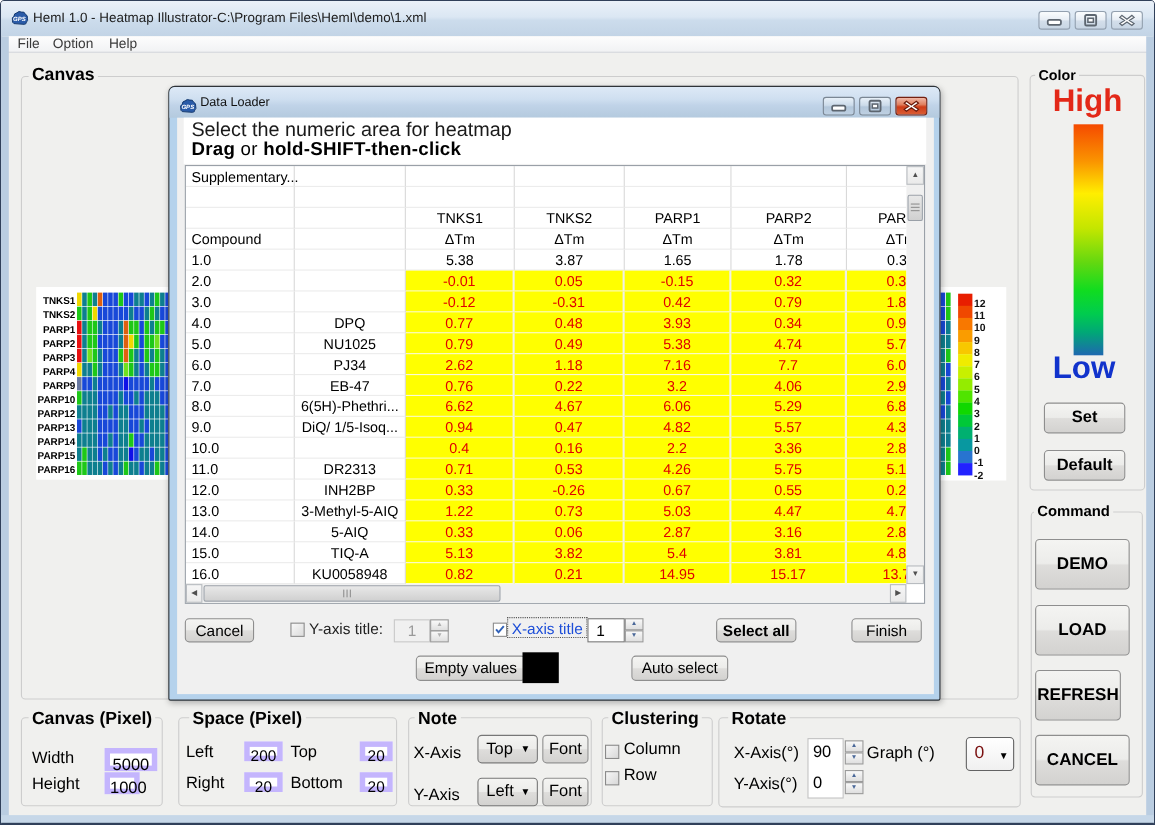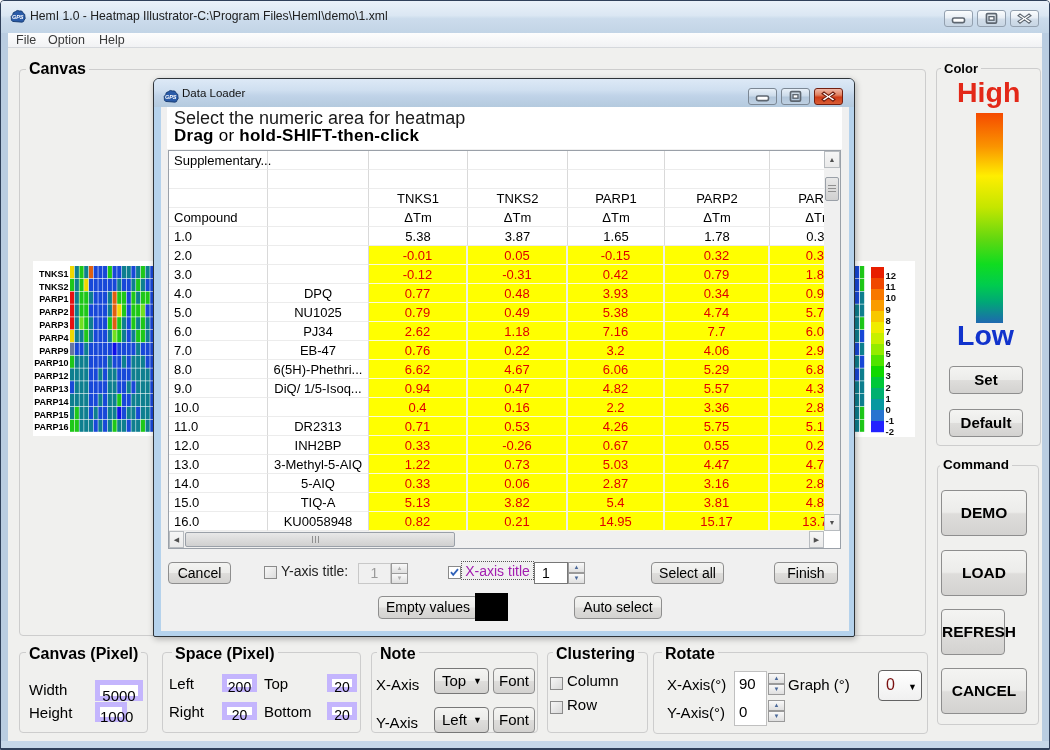--- a/index.html
+++ b/index.html
@@ -378,21 +378,21 @@
 <div class="glab" style="left:941px;top:61px;font-size:13px">Color</div>
 <div class="abs" style="left:957px;top:76px;font-size:28.5px;font-weight:bold;color:#e32818">High</div>
 <div class="abs" style="left:976px;top:113px;width:27px;height:210px;background:linear-gradient(180deg,#f54a00 0%,#fa9400 16%,#ffee00 30%,#c4e600 45%,#62d810 60%,#10dc20 72%,#00cc4e 82%,#00a876 90%,#1e68b0 100%)"></div>
 <div class="abs" style="left:957px;top:319px;font-size:28.5px;font-weight:bold;color:#1133cc">Low</div>
 <div class="btn" style="left:949px;top:366px;width:74px;height:28px;font-size:15px;line-height:26px">Set</div>
 <div class="btn" style="left:949px;top:409px;width:74px;height:28px;font-size:15px;line-height:26px">Default</div>
 <div class="gbox" style="left:937px;top:465px;width:102px;height:260px"></div>
 <div class="glab" style="left:940px;top:457px;font-size:13.5px">Command</div>
 <div class="btn" style="left:941px;top:490px;width:86px;height:46px;font-size:15.5px;line-height:44px">DEMO</div>
 <div class="btn" style="left:941px;top:550px;width:86px;height:46px;font-size:15.5px;line-height:44px">LOAD</div>
-<div class="btn" style="left:941px;top:609px;width:64px;height:46px;font-size:15.5px;line-height:44px">REFRESH</div>
+<div class="btn" style="left:941px;top:609px;width:78px;height:46px;font-size:15.5px;line-height:44px">REFRESH</div>
 <div class="btn" style="left:941px;top:668px;width:86px;height:46px;font-size:15.5px;line-height:44px">CANCEL</div>
 <div class="gbox" style="left:19px;top:652px;width:129px;height:81px"></div>
 <div class="glab" style="left:26px;top:645px;font-size:16px">Canvas (Pixel)</div>
 <div class="lbl" style="left:29px;top:681px">Width</div>
 <div class="lbl" style="left:29px;top:704px">Height</div>
 <div class="field" style="left:95px;top:680px;width:48px;height:21px;font-size:15px;line-height:21px">5000</div>
 <div class="field" style="left:95px;top:702px;width:32px;height:20px;font-size:15px;line-height:19px">1000</div>
 <div class="gbox" style="left:162px;top:652px;width:199px;height:81px"></div>
 <div class="glab" style="left:172px;top:645px;font-size:16px">Space (Pixel)</div>
 <div class="lbl" style="left:169px;top:675px">Left</div>
@@ -668,21 +668,21 @@
 <div class="cb" style="left:110px;top:487px;background:linear-gradient(135deg,#f8f8f8,#dcdcdc)"></div>
 <div class="abs" style="left:127px;top:484px;font-size:14px;color:#222">Y-axis title:</div>
 <div class="abs" style="left:204px;top:484px;width:33px;height:21px;background:#f0f0f0;border:1px solid #c8c8c8;color:#9a9a9a;font-size:14px;line-height:19px;text-align:center">1</div>
 <div class="spin" style="left:237px;top:484px;height:11px;color:#b0b0b0">▲</div>
 <div class="spin" style="left:237px;top:494px;height:11px;color:#b0b0b0">▼</div>
 <div class="cb" style="left:294px;top:487px;background:#fff;overflow:hidden">
       <svg width="11" height="11" viewBox="0 0 11 11" style="display:block">
         <path d="M2 5.2 L4.2 7.8 L9 2.2" fill="none" stroke="#3061b8" stroke-width="1.8"></path>
       </svg>
     </div>
-<div class="abs" style="left:307px;top:482px;width:73px;height:19px;border:1px dotted #555;font-size:14px;color:#a21caf;text-align:center;line-height:18px">X-axis title</div>
+<div class="abs" style="left:307px;top:482px;width:73px;height:19px;border:1px dotted #555;font-size:14px;color:#1d4ed8;text-align:center;line-height:18px">X-axis title</div>
 <div class="abs" style="left:380px;top:483px;width:34px;height:22px;background:#fff;border:1px solid #777;color:#000;font-size:14px;line-height:20px;text-align:left;padding-left:7px">1</div>
 <div class="spin" style="left:414px;top:483px;height:11px">▲</div>
 <div class="spin" style="left:414px;top:494px;height:11px">▼</div>
-<div class="btn" style="left:497px;top:483px;width:73px;height:22px;font-weight:normal;font-size:14px;line-height:20px">Select all</div>
+<div class="btn" style="left:497px;top:483px;width:73px;height:22px;font-weight:bold;font-size:14px;line-height:20px">Select all</div>
 <div class="btn" style="left:620px;top:483px;width:64px;height:22px;font-weight:normal;font-size:14px;line-height:20px">Finish</div>
 <div class="btn" style="left:224px;top:517px;width:100px;height:23px;font-weight:normal;font-size:14px;line-height:21px">Empty values</div>
 <div class="abs" style="left:321px;top:514px;width:33px;height:28px;background:#000"></div>
 <div class="btn" style="left:420px;top:517px;width:88px;height:23px;font-weight:normal;font-size:14px;line-height:21px">Auto select</div>
 </div>
 </body></html>

